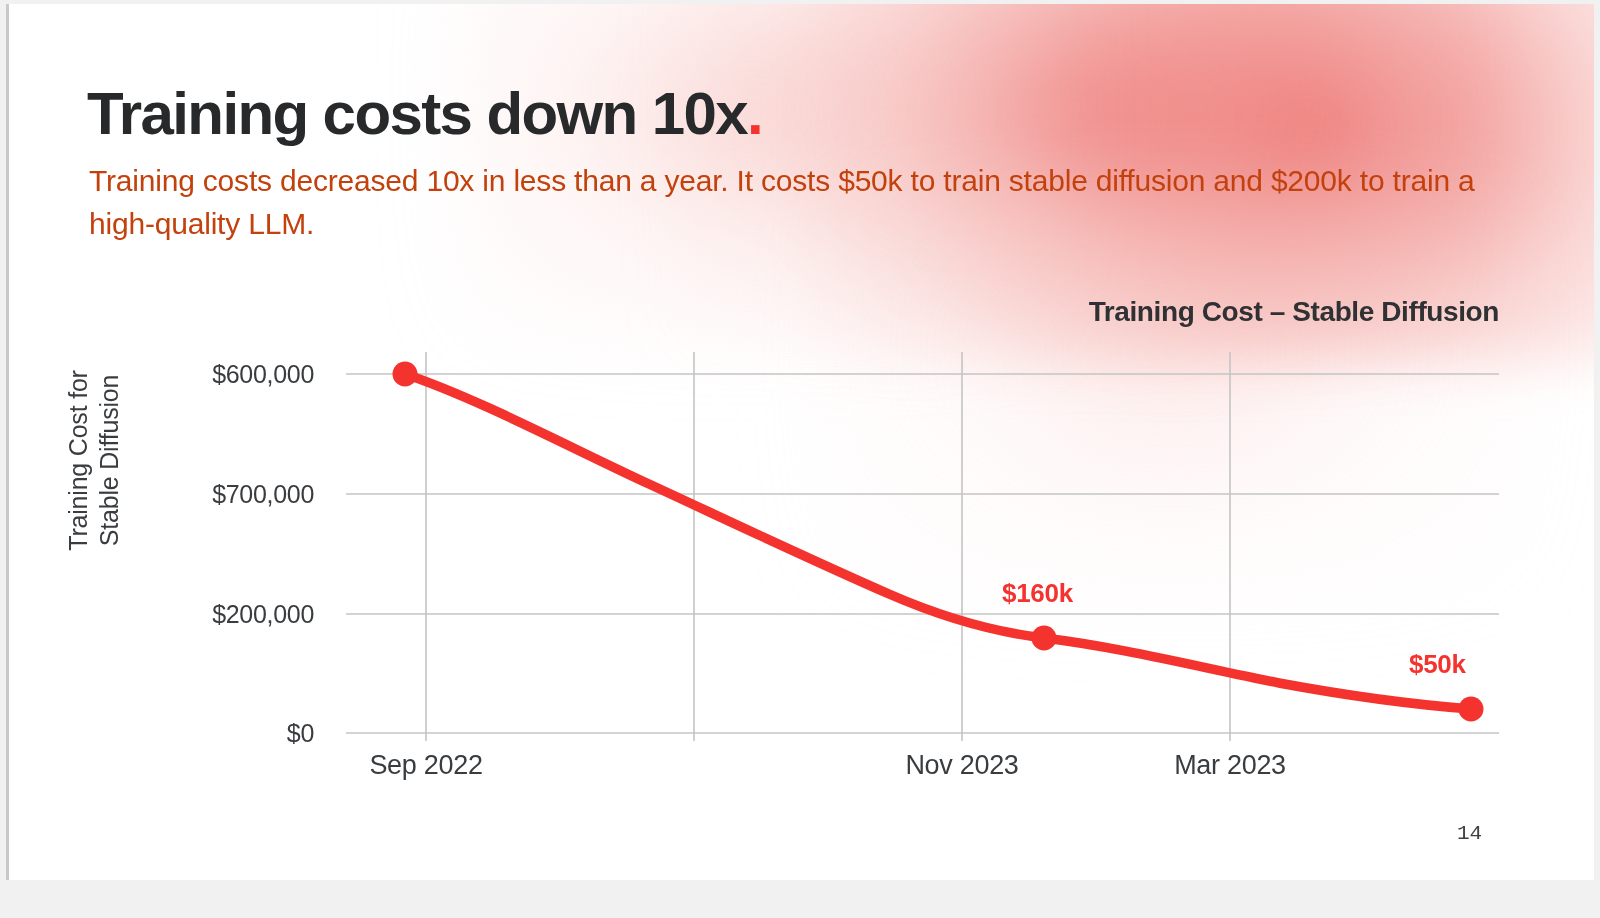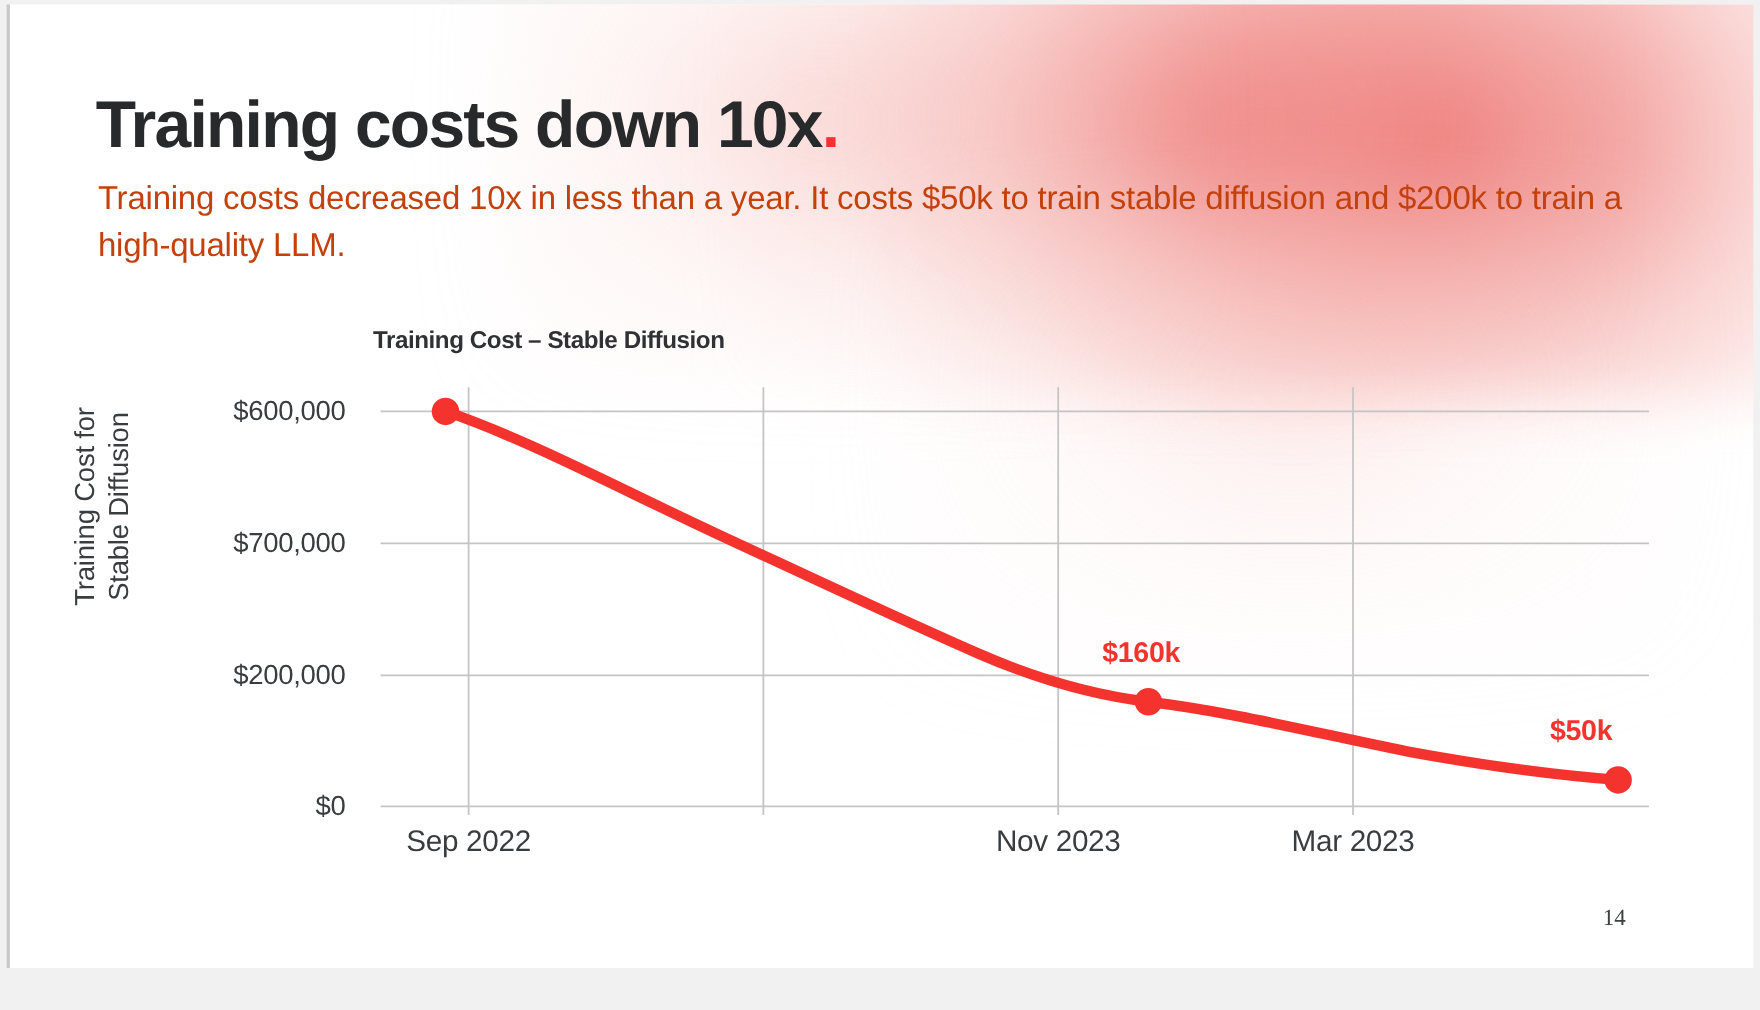--- a/index.html
+++ b/index.html
@@ -112,22 +112,22 @@
     left: 0;
     top: 0;
     width: 1588px;
     height: 876px;
   }
   .chart-title {
     position: absolute;
     left: 330px;
     top: 292px;
     width: 1160px;
-    text-align: left;
-    font-size: 22px;
+    text-align: right;
+    font-size: 28px;
     font-weight: 700;
     color: #2f3134;
     letter-spacing: -0.4px;
   }
 
   .y-axis-title {
     position: absolute;
     left: -41px;
     top: 426px;
     width: 250px;
@@ -183,21 +183,21 @@
     top: 814px;
     font-family: "Liberation Serif", serif;
     font-size: 14px;
     color: #53575b;
     line-height: 1.5;
   }
   .page-num {
     position: absolute;
     left: 1448px;
     top: 818px;
-    font-family: Liberation Serif, serif;
+    font-family: Liberation Mono, monospace;
     font-size: 21px;
     color: #3d4145;
   }
 </style>
 </head>
 <body>
 
 <div class="slide">
 
   <div class="bloom bloom-a"></div>

